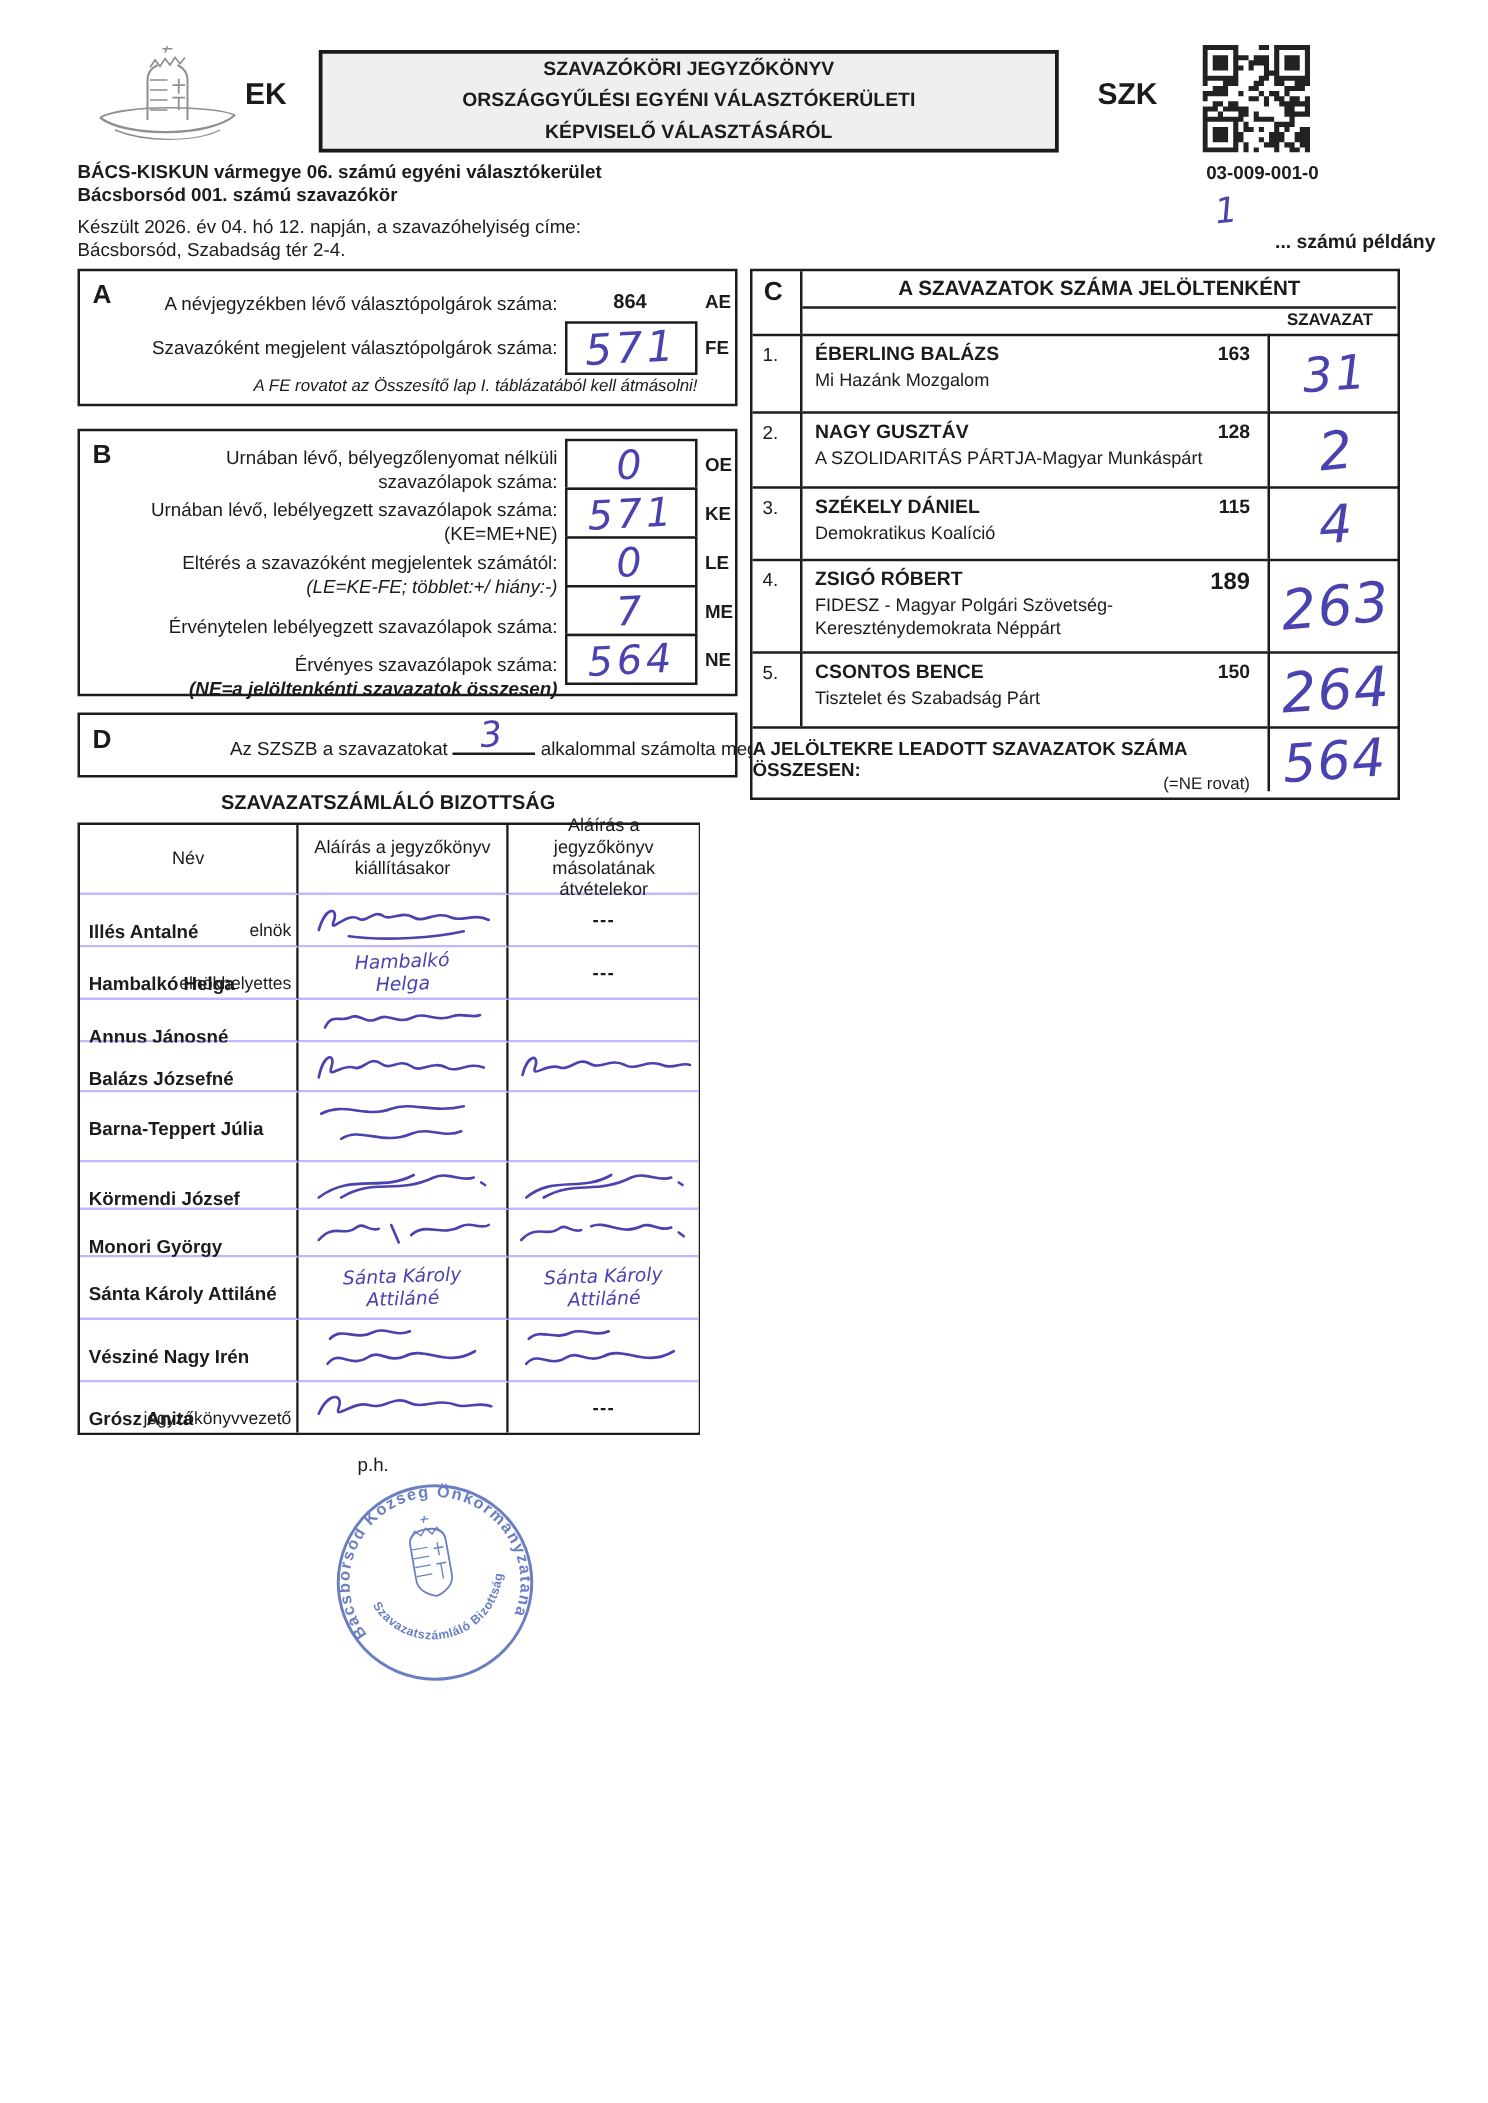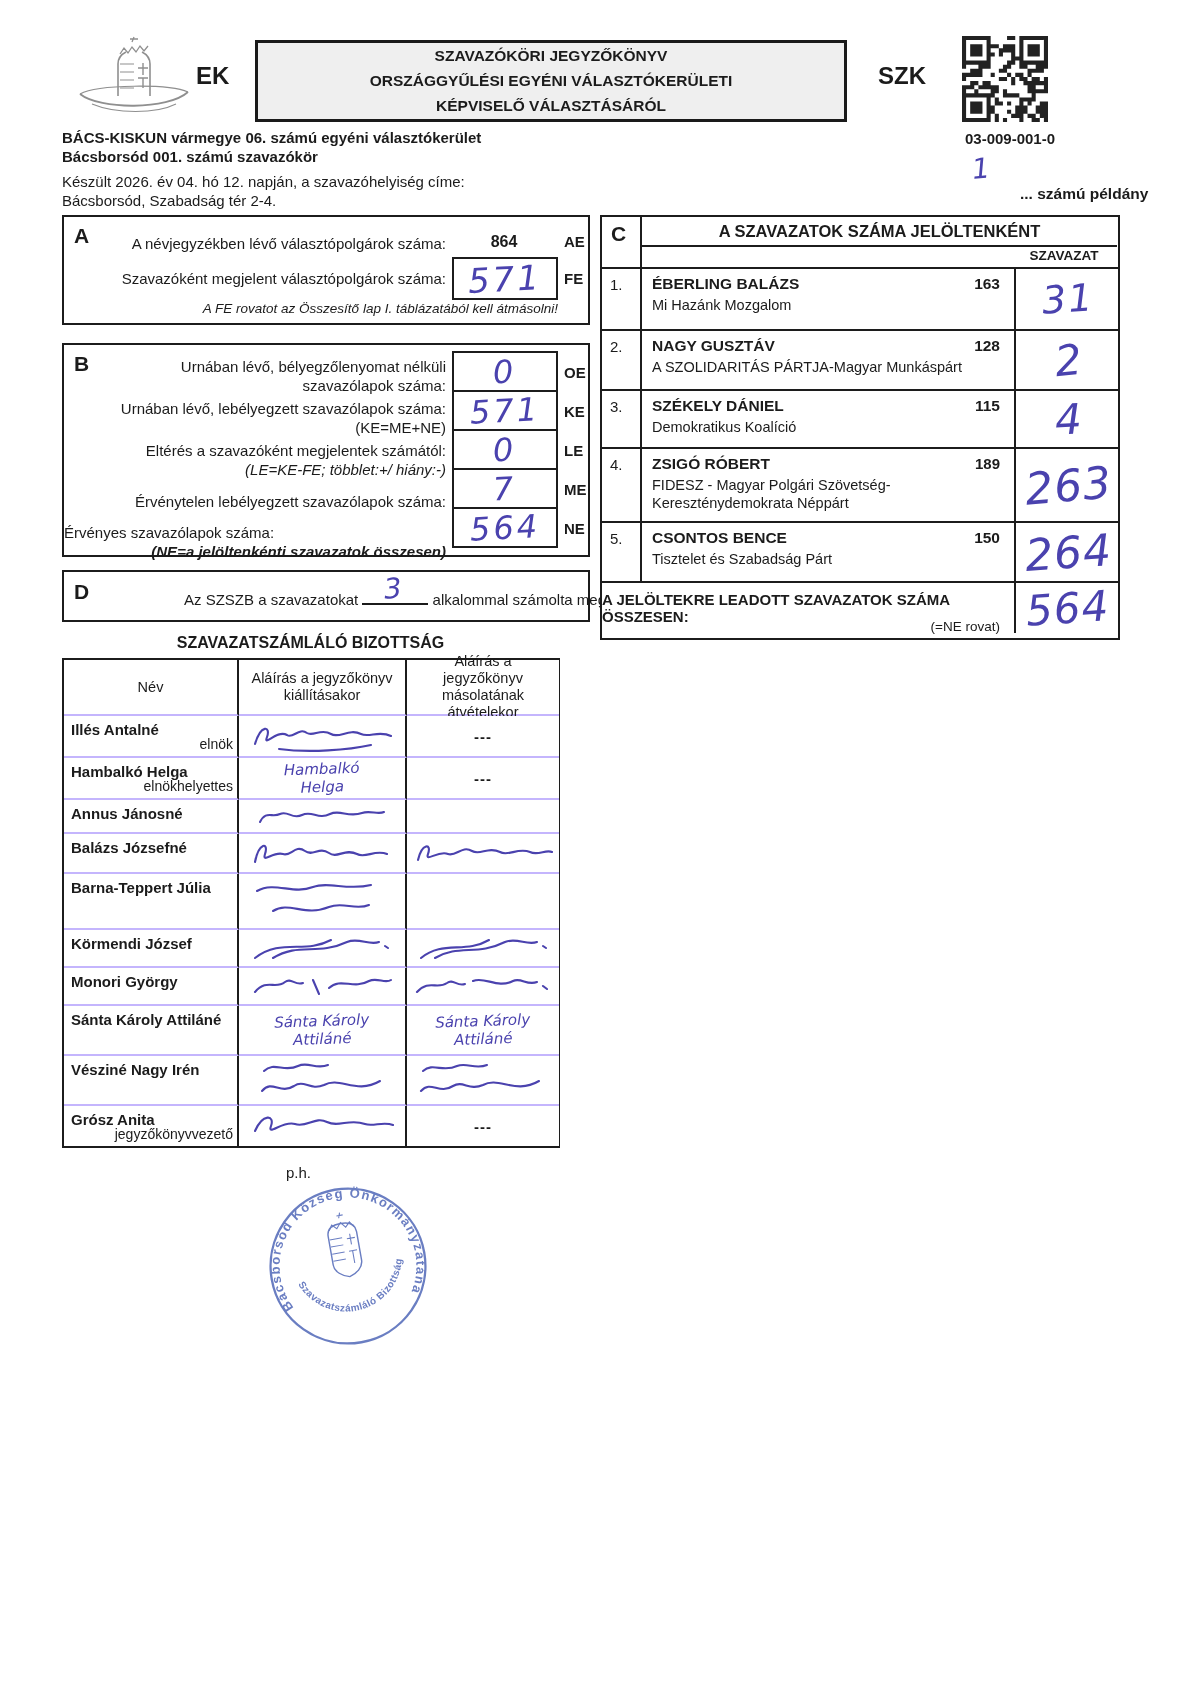--- a/index.html
+++ b/index.html
@@ -18,21 +18,21 @@
   .titlebox{background:#efefef;border:3px solid #1a1a1a;box-sizing:border-box;
             display:flex;flex-direction:column;justify-content:center;text-align:center;gap:7px;
             font-weight:bold;font-size:15.5px;}
   
   .ctable{display:grid;grid-template-columns:175px 168px 152px;border:2.5px solid #1c1c1c;box-sizing:border-box;}
   .ctable>div{border-right:2px solid #1c1c1c;border-bottom:2px solid #c4b5fd;position:relative;box-sizing:border-box;background:#fff;}
   .ctable>div.lastcol{border-right:none;}
   .ctable>div.lastrow{border-bottom:none;}
   .chead{background:#e3e3e3;display:flex;align-items:center;justify-content:center;text-align:center;
          font-size:14.5px;line-height:17px;padding:3px 8px;}
-  .cname{font-weight:bold;font-size:15px;padding:5px 4px 4px 7px;line-height:18px;}
+  .cname{font-weight:bold;font-size:15px;padding:21px 4px 4px 7px;line-height:18px;}
   .crole{position:absolute;right:4px;bottom:3px;font-weight:normal;font-size:14px;}
   .sigcell{display:flex;align-items:center;justify-content:center;overflow:hidden;}
   .dashes{font-weight:bold;font-size:15px;letter-spacing:1px;}
   .sig path{fill:none;stroke:#4a42ae;stroke-width:2.1;stroke-linecap:round;}
   .hw-name{font-size:15px;line-height:18px;text-align:center;transform:rotate(-2deg);}
   
   .cand{display:grid;grid-template-columns:40px 372px 106px;}
   .cand>div{box-sizing:border-box;position:relative;}
   .vote-cell{border-left:2.2px solid #1c1c1c;display:flex;align-items:center;justify-content:center;}
   .row-line{border-top:2.2px solid #1c1c1c;}
@@ -98,21 +98,21 @@
   <div class="abs box" style="left:62px;top:343px;width:528px;height:214px;">
     <div class="abs letter" style="left:10px;top:7px;">B</div>
 
     <div class="abs lbl" style="left:0;top:12px;width:382px;text-align:right;">Urnában lévő, bélyegzőlenyomat nélküli</div>
     <div class="abs lbl" style="left:0;top:31px;width:382px;text-align:right;">szavazólapok száma:</div>
     <div class="abs lbl" style="left:0;top:54px;width:382px;text-align:right;">Urnában lévő, lebélyegzett szavazólapok száma:</div>
     <div class="abs lbl" style="left:0;top:73px;width:382px;text-align:right;">(KE=ME+NE)</div>
     <div class="abs lbl" style="left:0;top:96px;width:382px;text-align:right;">Eltérés a szavazóként megjelentek számától:</div>
     <div class="abs lbl i" style="left:0;top:115px;width:382px;text-align:right;">(LE=KE-FE; többlet:+/ hiány:-)</div>
     <div class="abs lbl" style="left:0;top:147px;width:382px;text-align:right;">Érvénytelen lebélyegzett szavazólapok száma:</div>
-    <div class="abs lbl" style="left:0;top:178px;width:382px;">Érvényes szavazólapok száma:</div>
+    <div class="abs lbl" style="left:0;top:178px;width:382px;text-align:right;">Érvényes szavazólapok száma:</div>
     <div class="abs lbl i" style="left:0;top:197px;width:382px;text-align:right;font-weight:bold;">(NE=a jelöltenkénti szavazatok összesen)</div>
 
     <div class="abs valbox" style="left:388px;top:6px;width:106px;height:41px;">
       <span class="hw hw-num" style="font-size:32px;">0</span>
       </div>
     <div class="abs valbox" style="left:388px;top:45px;width:106px;height:41px;">
       <span class="hw hw-num" style="font-size:32px;">571</span>
       </div>
     <div class="abs valbox" style="left:388px;top:84px;width:106px;height:41px;">
       <span class="hw hw-num" style="font-size:32px;">0</span>
@@ -340,21 +340,21 @@
         </div>
       <div class="row-line vote-cell">
         <span class="hw" style="font-size:42px;transform:rotate(-3deg);">4</span>
         </div>
 
       <div class="row-line" style="border-right:2.2px solid #1c1c1c;">
         <span class="lbl" style="position:absolute;left:8px;top:6px;">4.</span>
         </div>
       <div class="row-line">
         <span class="b" style="position:absolute;left:10px;top:6px;font-size:15.5px;">ZSIGÓ RÓBERT</span>
-        <span class="b" style="position:absolute;right:14px;top:6px;font-size:15px;">189</span>
+        <span class="b" style="position:absolute;right:14px;top:6px;font-size:19px;">189</span>
         <span class="party" style="position:absolute;left:10px;top:27px;right:60px;">FIDESZ - Magyar Polgári Szövetség-Kereszténydemokrata Néppárt</span>
         </div>
       <div class="row-line vote-cell">
         <span class="hw" style="font-size:44px;transform:rotate(-5deg);letter-spacing:1px;">263</span>
         </div>
 
       <div class="row-line" style="border-right:2.2px solid #1c1c1c;">
         <span class="lbl" style="position:absolute;left:8px;top:6px;">5.</span>
         </div>
       <div class="row-line">

